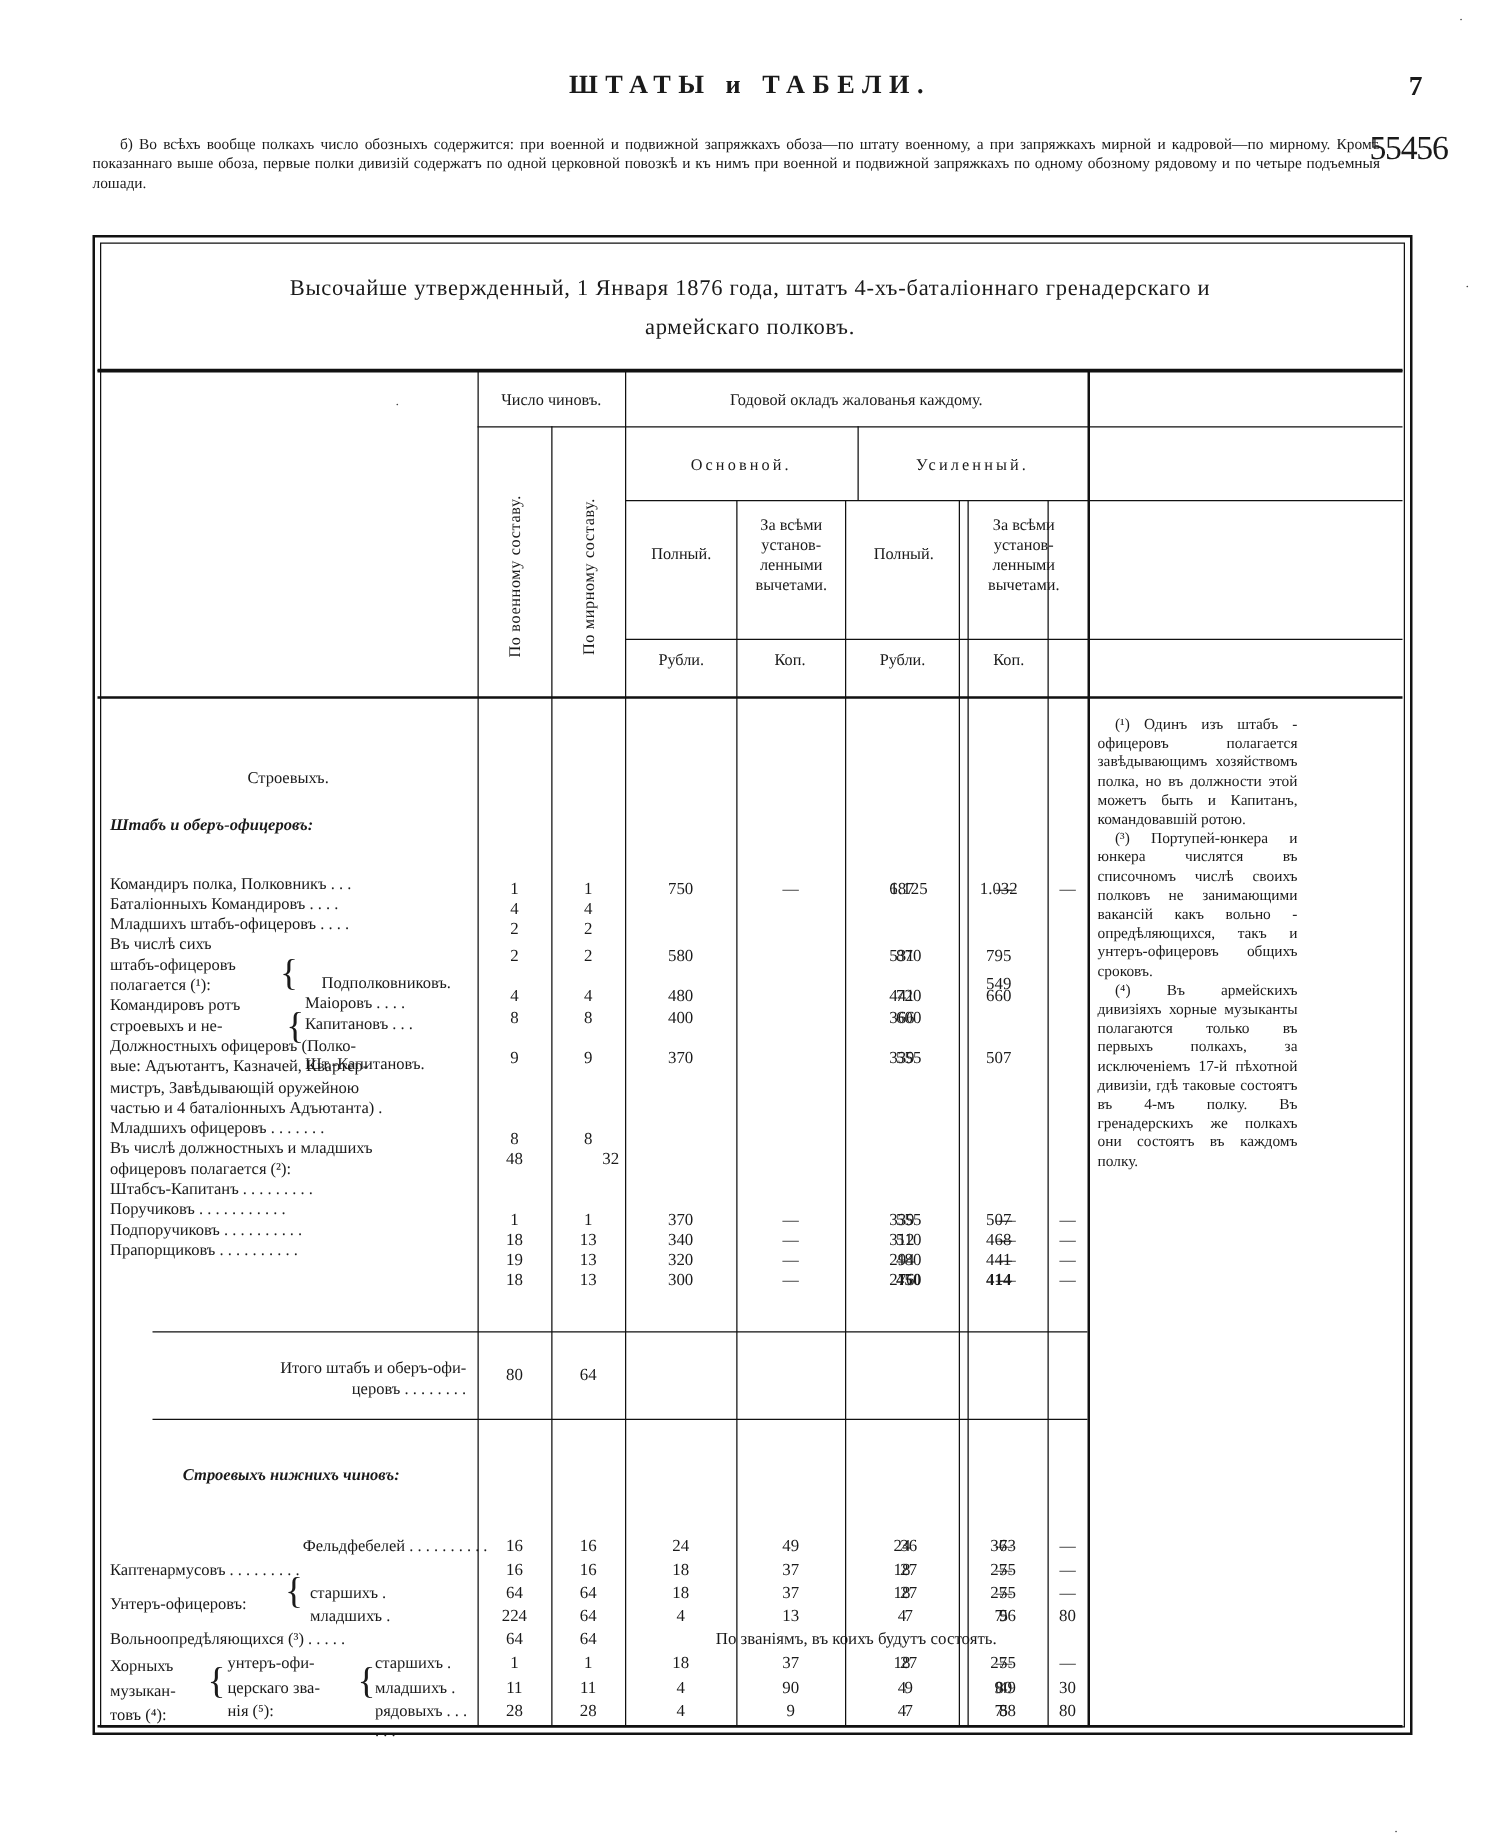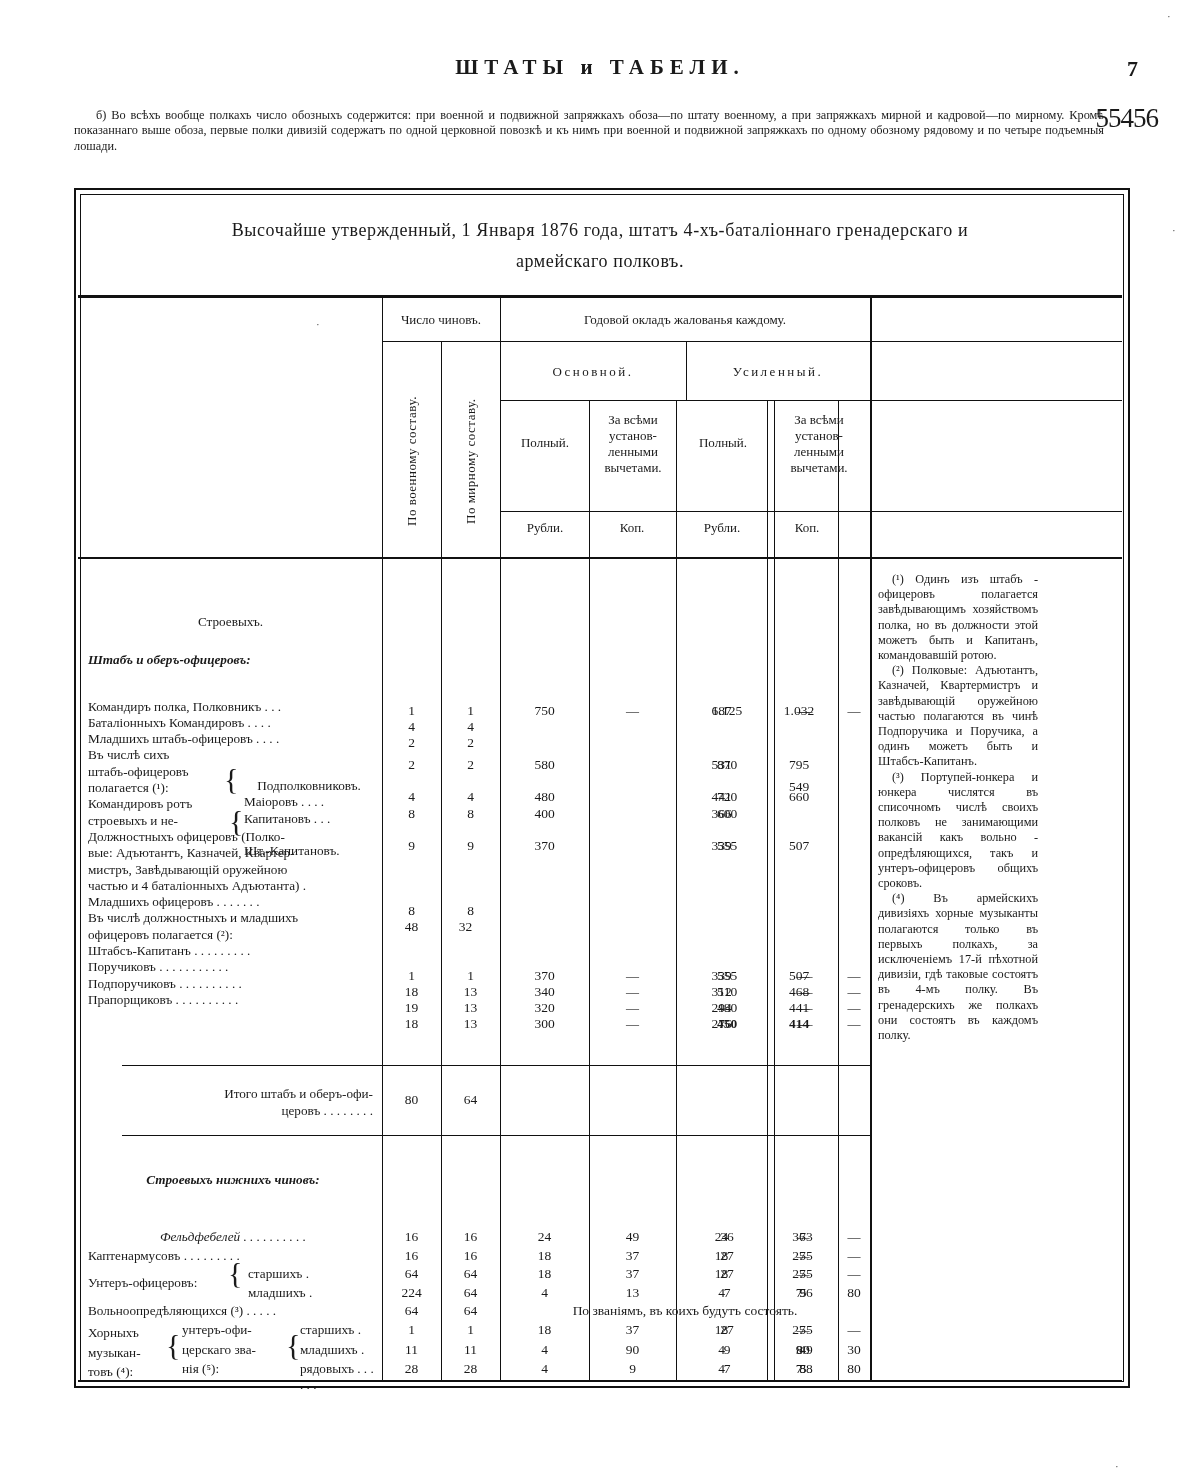--- a/index.html
+++ b/index.html
@@ -246,21 +246,21 @@
   <div class="num" style="left:382px;top:838px;width:59px;">9</div>
   <div class="num" style="left:441px;top:838px;width:59px;">9</div>
   <div class="num" style="left:500px;top:838px;width:89px;">370</div>
   <div class="num" style="left:676px;top:838px;width:91px;">339</div>
   <div class="num" style="left:680px;top:838px;width:94px;">555</div>
   <div class="num" style="left:760px;top:838px;width:78px;">507</div>
 
   <div class="num" style="left:382px;top:903px;width:59px;">8</div>
   <div class="num" style="left:441px;top:903px;width:59px;">8</div>
   <div class="num" style="left:382px;top:919px;width:59px;">48</div>
-  <div class="num" style="left:436px;top:919px;width:59px;">32</div>
+  <div class="num" style="left:418px;top:919px;width:59px;padding-left:41px;">32</div>
 
   <div class="num" style="left:382px;top:968px;width:59px;">1</div>
   <div class="num" style="left:441px;top:968px;width:59px;">1</div>
   <div class="num" style="left:500px;top:968px;width:89px;">370</div>
   <div class="num dash" style="left:589px;top:968px;width:87px;">—</div>
   <div class="num" style="left:676px;top:968px;width:91px;">339</div>
   <div class="num dash" style="left:767px;top:968px;width:72px;">—</div>
   <div class="num" style="left:680px;top:968px;width:94px;">555</div>
   <div class="num dash" style="left:774px;top:968px;width:64px;">—</div>
   <div class="num" style="left:760px;top:968px;width:78px;">507</div>
@@ -299,21 +299,21 @@
   <div class="num" style="left:760px;top:1016px;width:78px;font-weight:bold;">414</div>
   <div class="num dash" style="left:838px;top:1016px;width:32px;">—</div>
 
   <div class="spanlabel" style="left:130px;top:1086px;width:243px;text-align:right;">Итого штабъ и оберъ-офи-</div>
   <div class="spanlabel" style="left:130px;top:1103px;width:243px;text-align:right;">церовъ . . . . . . . .</div>
   <div class="num" style="left:382px;top:1092px;width:59px;">80</div>
   <div class="num" style="left:441px;top:1092px;width:59px;">64</div>
 
   <div style="position:absolute;left:88px;top:1172px;width:290px;font-size:13.2px;font-style:italic;font-weight:bold;text-align:center;">Строевыхъ нижнихъ чиновъ:</div>
 
-  <div class="spanlabel" style="left:88px;top:1229px;width:290px;text-align:center;font-style:italic;">Фельдфебелей . . . . . . . . . .</div>
+  <div class="spanlabel" style="left:100px;top:1229px;width:290px;text-align:right;">Фельдфебелей . . . . . . . . . .</div>
   <div class="spanlabel" style="left:88px;top:1248px;width:290px;text-align:left;">Каптенармусовъ . . . . . . . . .</div>
   <div class="spanlabel" style="left:88px;top:1275px;width:180px;text-align:left;">Унтеръ-офицеровъ:</div>
   <div class="brace" style="left:228px;top:1258px;">{</div>
   <div class="spanlabel" style="left:248px;top:1266px;width:128px;text-align:left;">старшихъ .</div>
   <div class="spanlabel" style="left:248px;top:1285px;width:128px;text-align:left;">младшихъ .</div>
   <div class="spanlabel" style="left:88px;top:1303px;width:290px;text-align:left;">Вольноопредѣляющихся (³) . . . . .</div>
 
   <div class="spanlabel" style="left:88px;top:1325px;width:80px;text-align:left;">Хорныхъ</div>
   <div class="spanlabel" style="left:88px;top:1345px;width:80px;text-align:left;">музыкан-</div>
   <div class="spanlabel" style="left:88px;top:1364px;width:80px;text-align:left;">товъ (⁴):</div>
@@ -402,21 +402,20 @@
   <div class="num" style="left:589px;top:1361px;width:87px;">9</div>
   <div class="num" style="left:676px;top:1361px;width:91px;">4</div>
   <div class="num" style="left:767px;top:1361px;width:72px;">5</div>
   <div class="num" style="left:680px;top:1361px;width:94px;">7</div>
   <div class="num" style="left:774px;top:1361px;width:64px;">88</div>
   <div class="num" style="left:760px;top:1361px;width:78px;">7</div>
   <div class="num" style="left:838px;top:1361px;width:32px;">80</div>
 
   <div class="notes">
     <p>(¹) Одинъ изъ штабъ - офицеровъ полагается завѣдывающимъ хозяйствомъ полка, но въ должности этой можетъ быть и Капитанъ, командовавшій ротою.</p>
-    <p>(²) Полковые: Адъютантъ, Казначей, Квартермистръ и завѣдывающій оружейною частью полагаются въ чинѣ Подпоручика и Поручика, а одинъ можетъ быть и Штабсъ-Капитанъ.</p>
     <p>(³) Портупей-юнкера и юнкера числятся въ списочномъ числѣ своихъ полковъ не занимающими вакансій какъ вольно - опредѣляющихся, такъ и унтеръ-офицеровъ общихъ сроковъ.</p>
     <p>(⁴) Въ армейскихъ дивизіяхъ хорные музыканты полагаются только въ первыхъ полкахъ, за исключеніемъ 17-й пѣхотной дивизіи, гдѣ таковые состоятъ въ 4-мъ полку. Въ гренадерскихъ же полкахъ они состоятъ въ каждомъ полку.</p>
   </div>
 
   <div class="tiny-mark" style="left:316px;top:318px;">·</div>
   <div class="tiny-mark" style="left:1167px;top:10px;">·</div>
   <div class="tiny-mark" style="left:1172px;top:224px;">·</div>
   <div class="tiny-mark" style="left:1115px;top:1460px;">·</div>
 
 </div>

